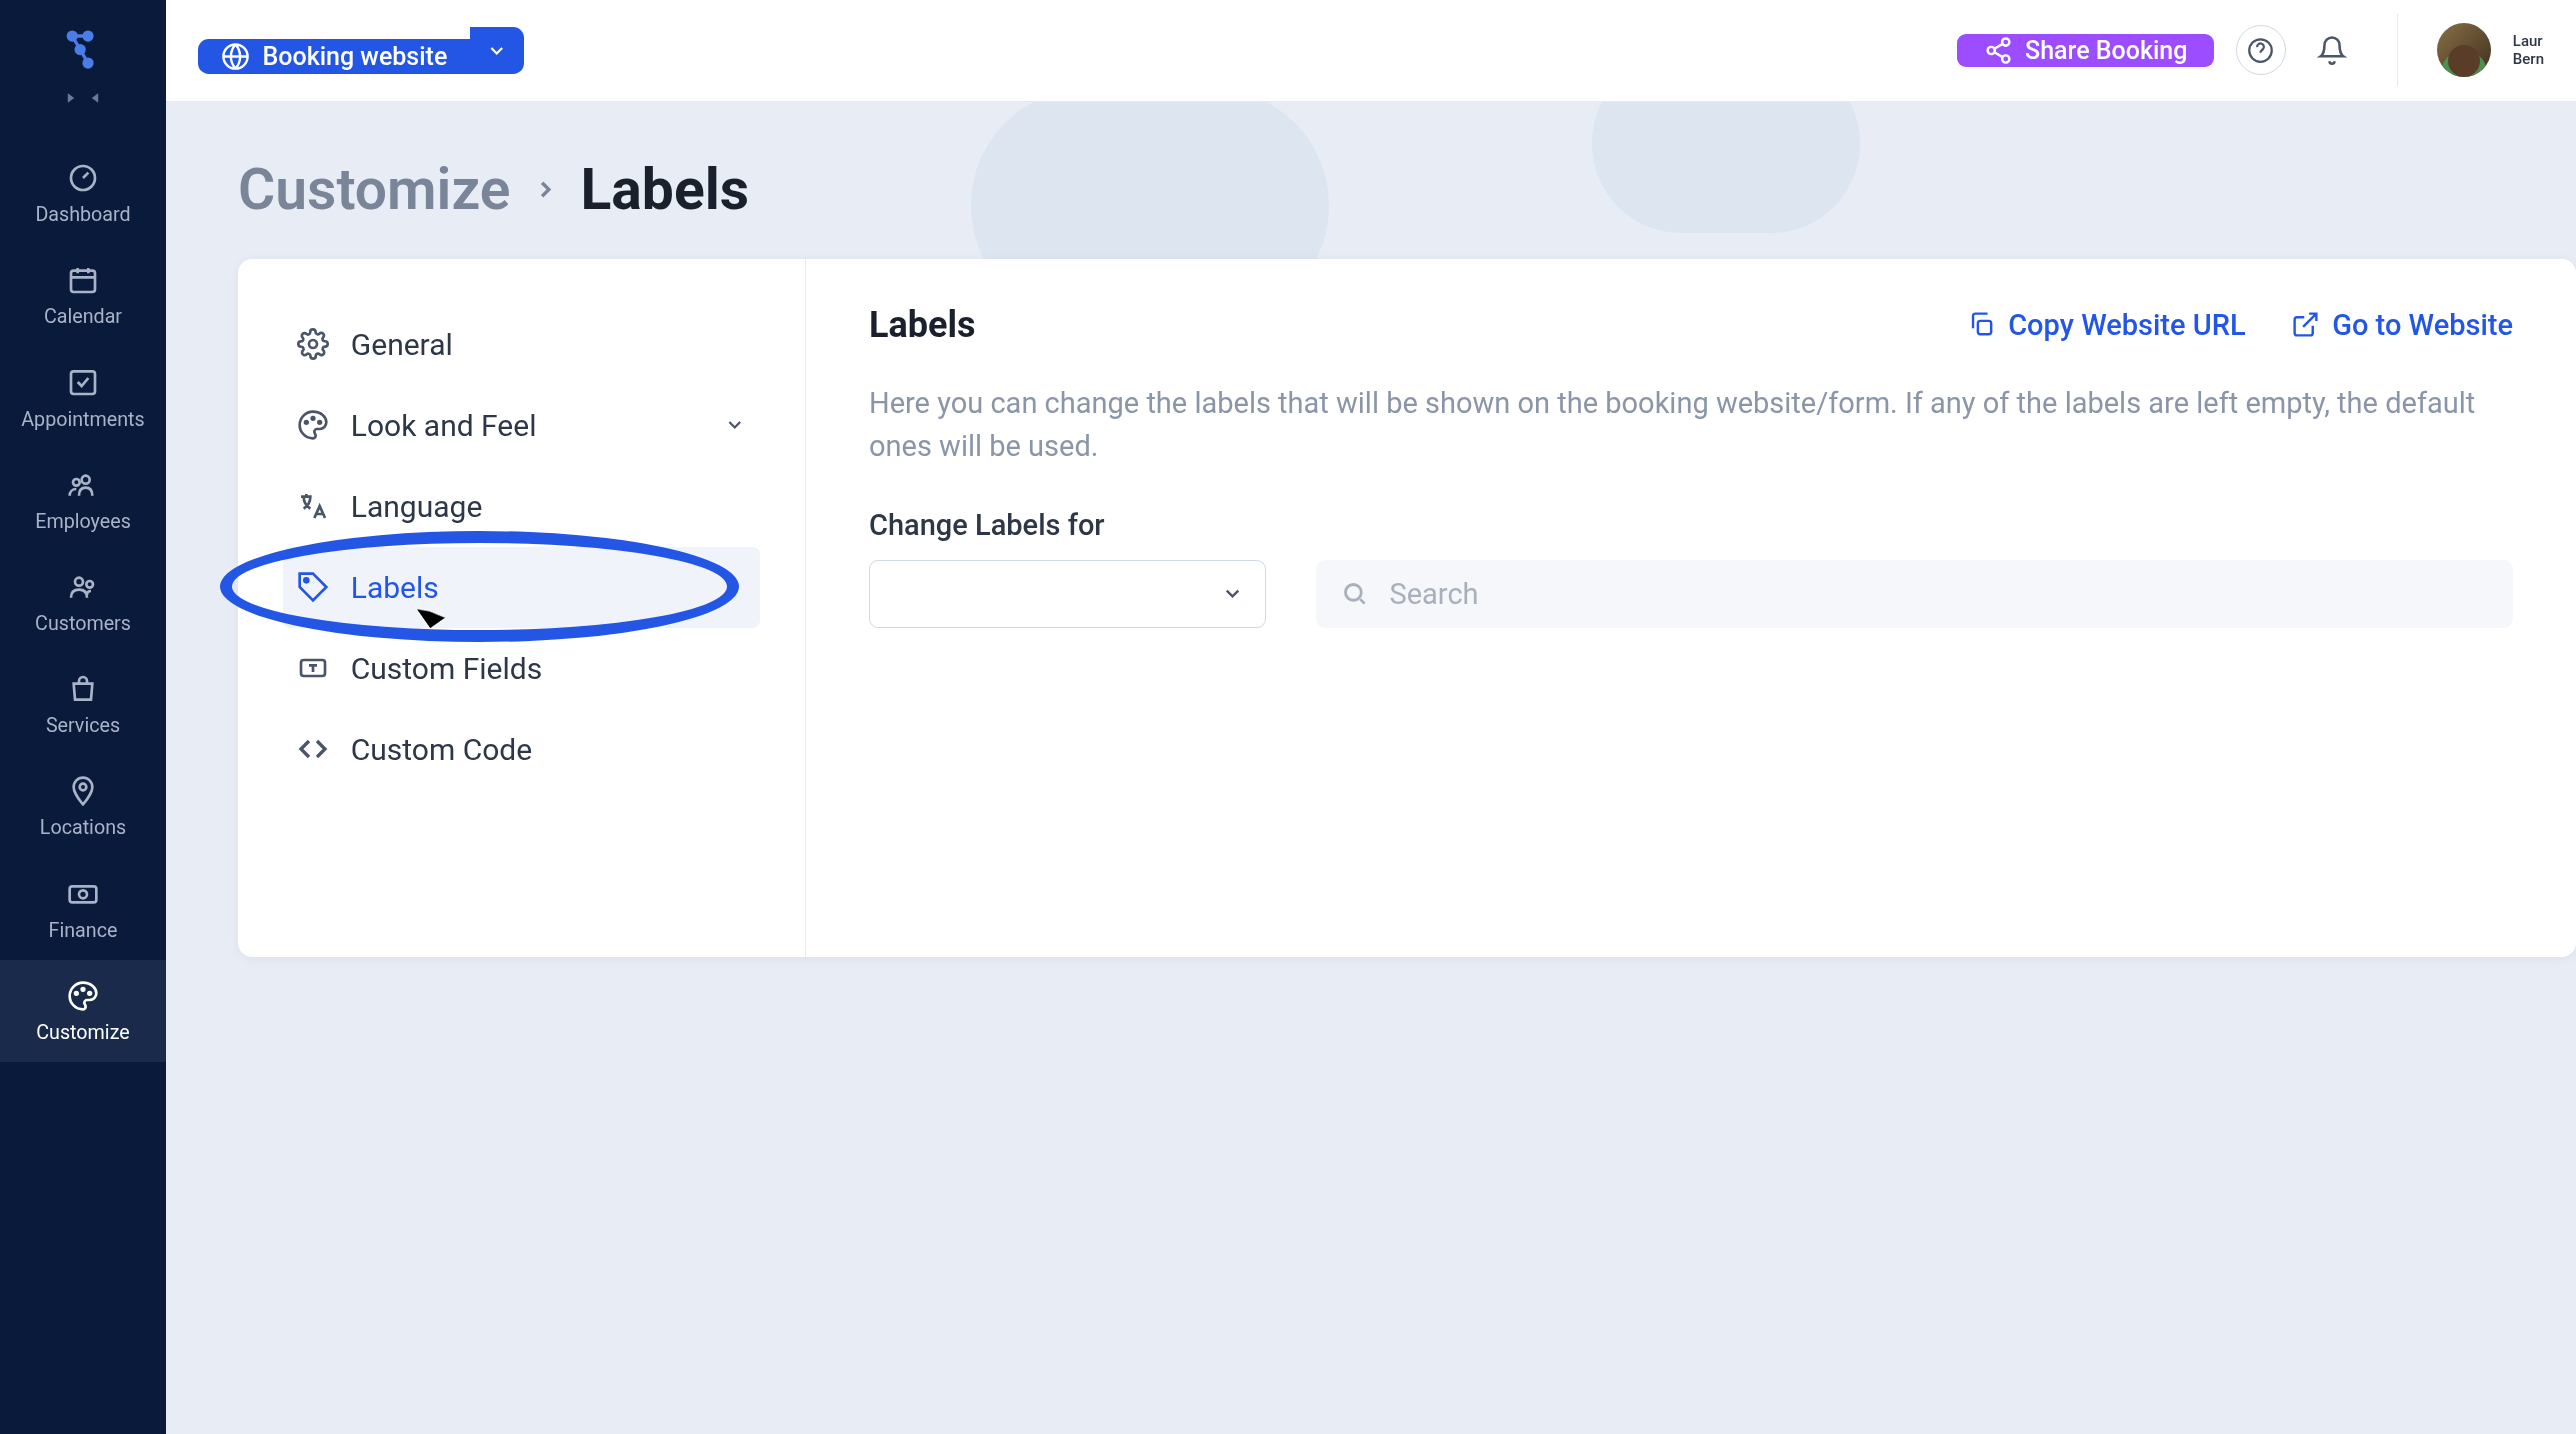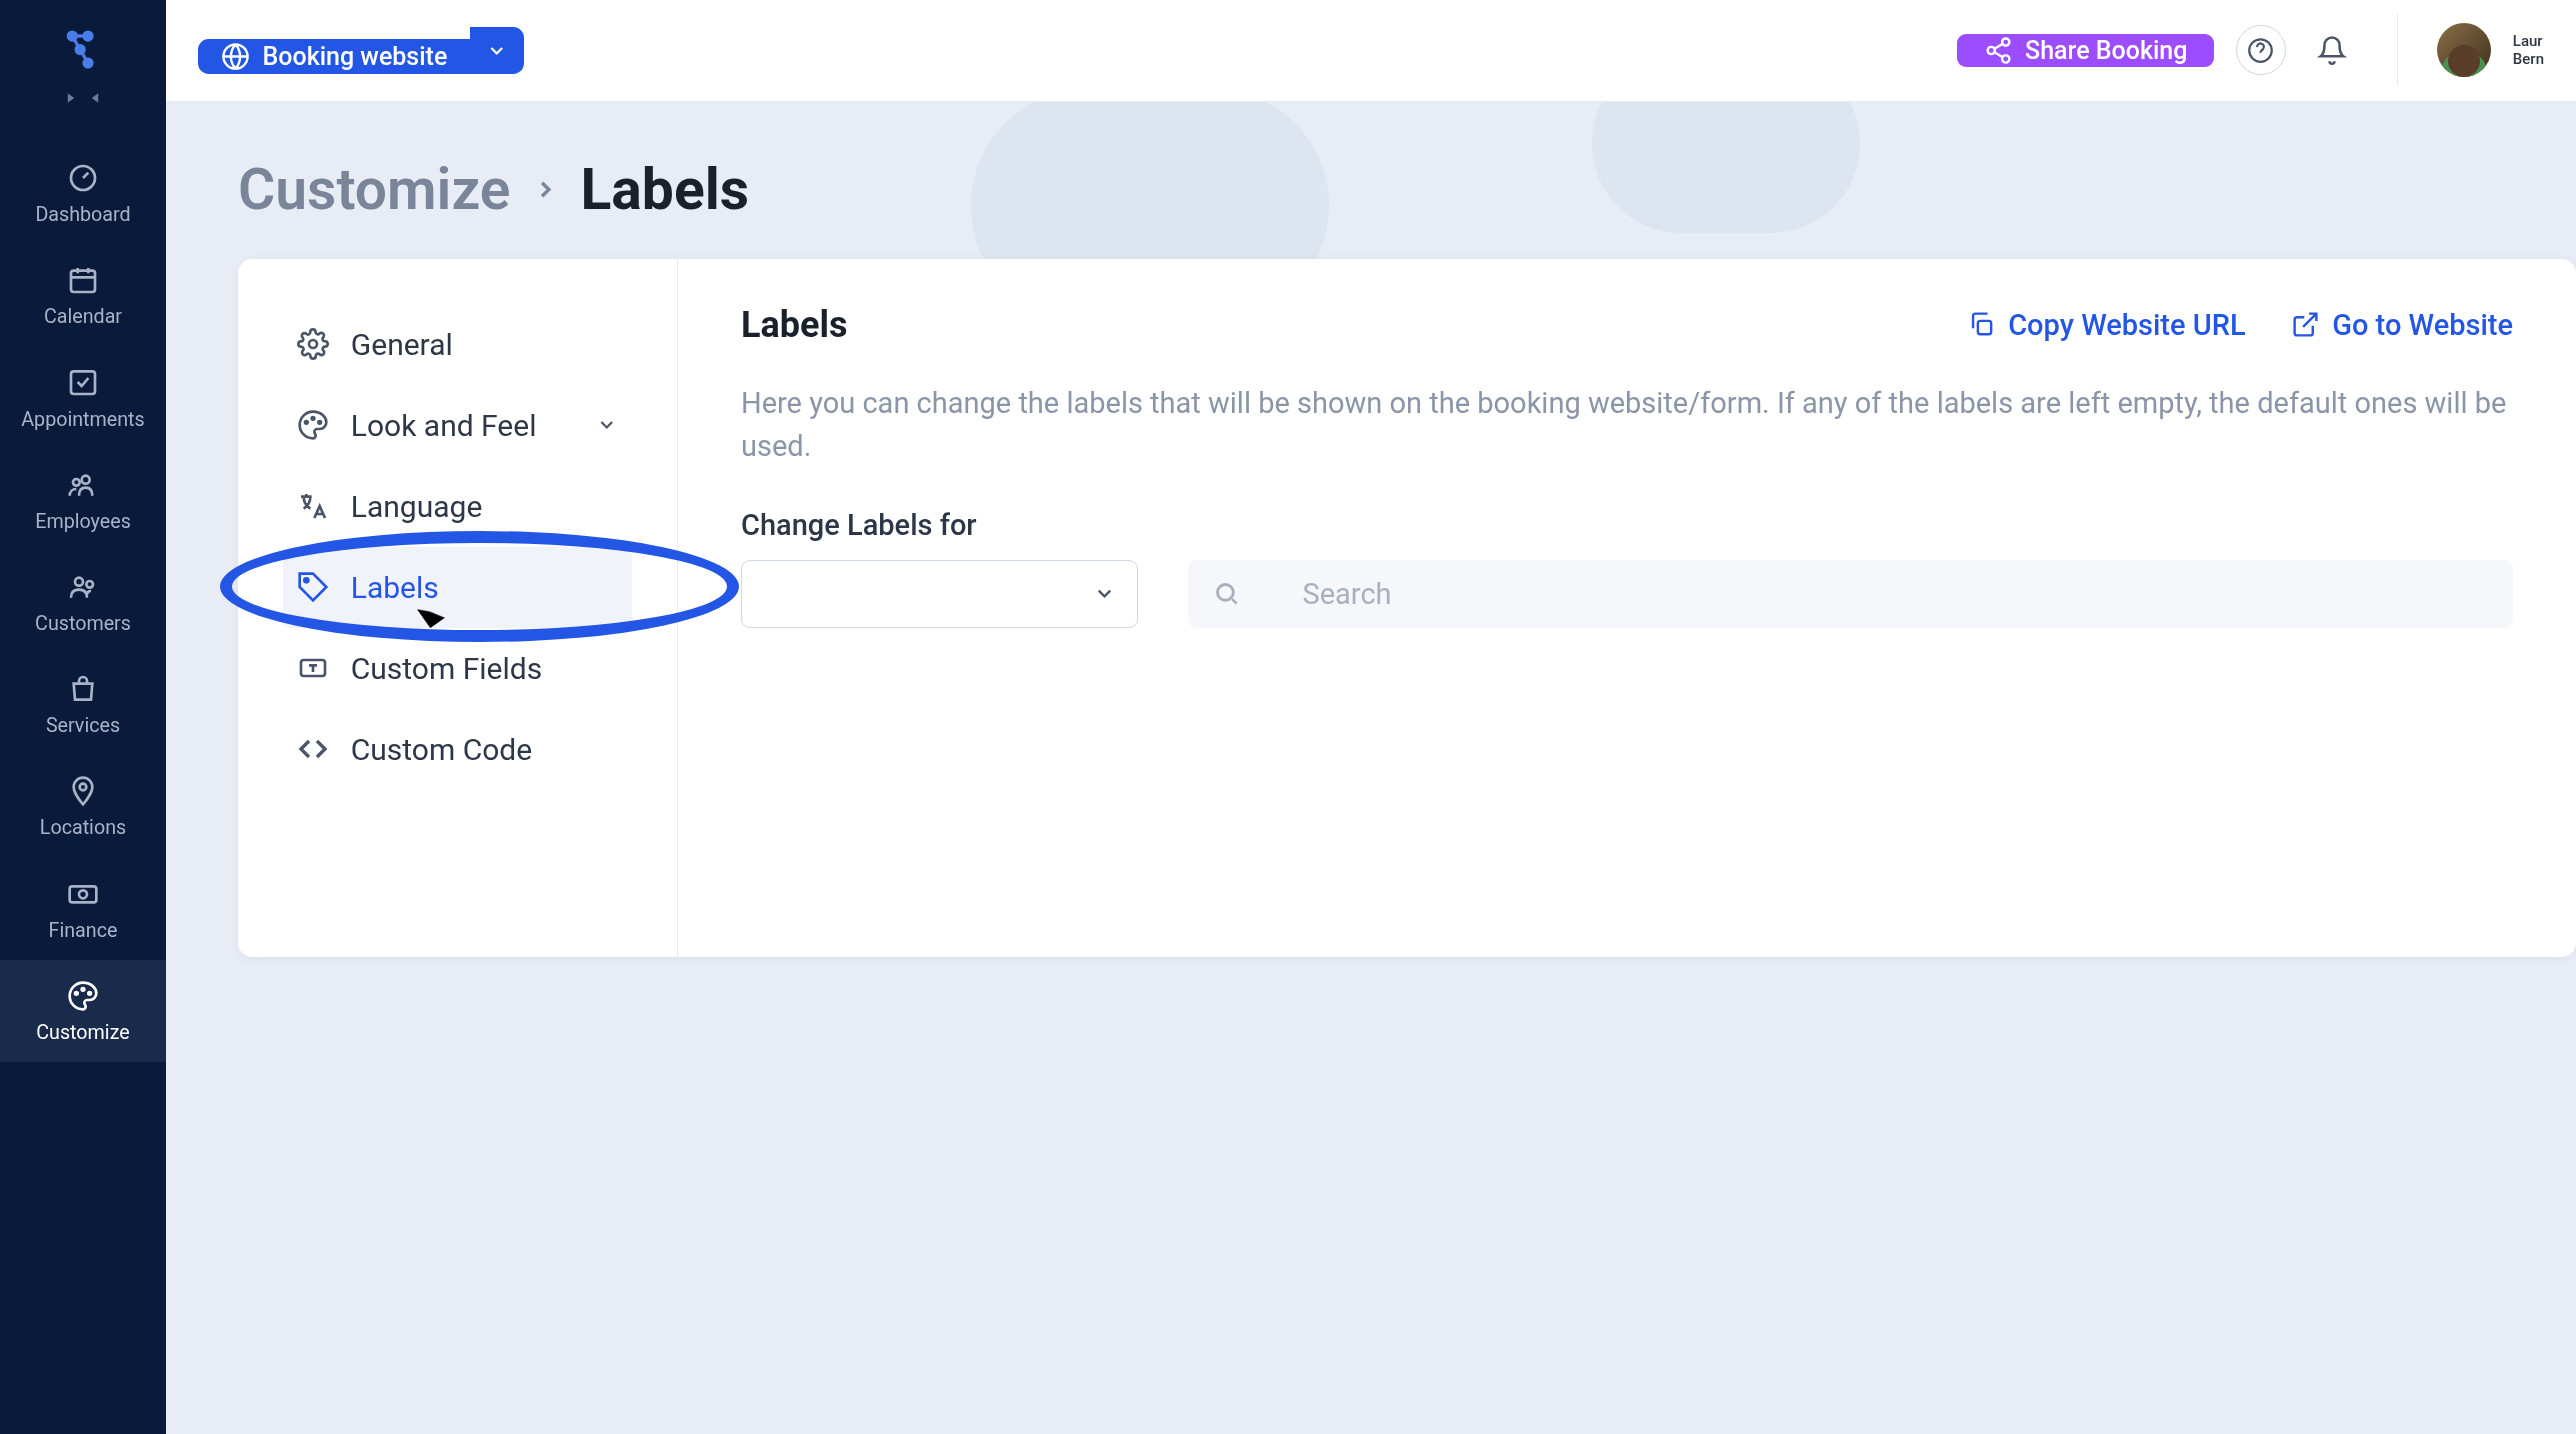--- a/index.html
+++ b/index.html
@@ -209,21 +209,21 @@
     .content-card {
       background: #fff;
       margin: 0 0 0 72px;
       border-radius: 14.3px;
       display: flex;
       z-index: 2;
       box-shadow: 0 1.8px 10.7px rgba(0,0,0,0.05);
       min-height: 698px;
     }
     .card-sidebar {
-      width: 440px;
+      width: 568px;
       padding: 45px 45px;
       border-right: 0.9px solid #e5e9f0;
     }
     .card-nav-item {
       display: flex;
       align-items: center;
       gap: 21.5px;
       padding: 23px 14.3px;
       font-size: 30px;
       color: #2d3748;
@@ -340,21 +340,20 @@
       padding: 0 25px;
       gap: 21.5px;
     }
     .search-input {
       border: none;
       background: transparent;
       font-size: 29px;
       flex: 1;
       outline: none;
       color: #8b5cf6;
-      margin-left: 41px;
     }
     .search-input::placeholder {
       color: #a8b0bd;
     }
   </style>
 </head>
 <body>
 
 <div class="app">
 

